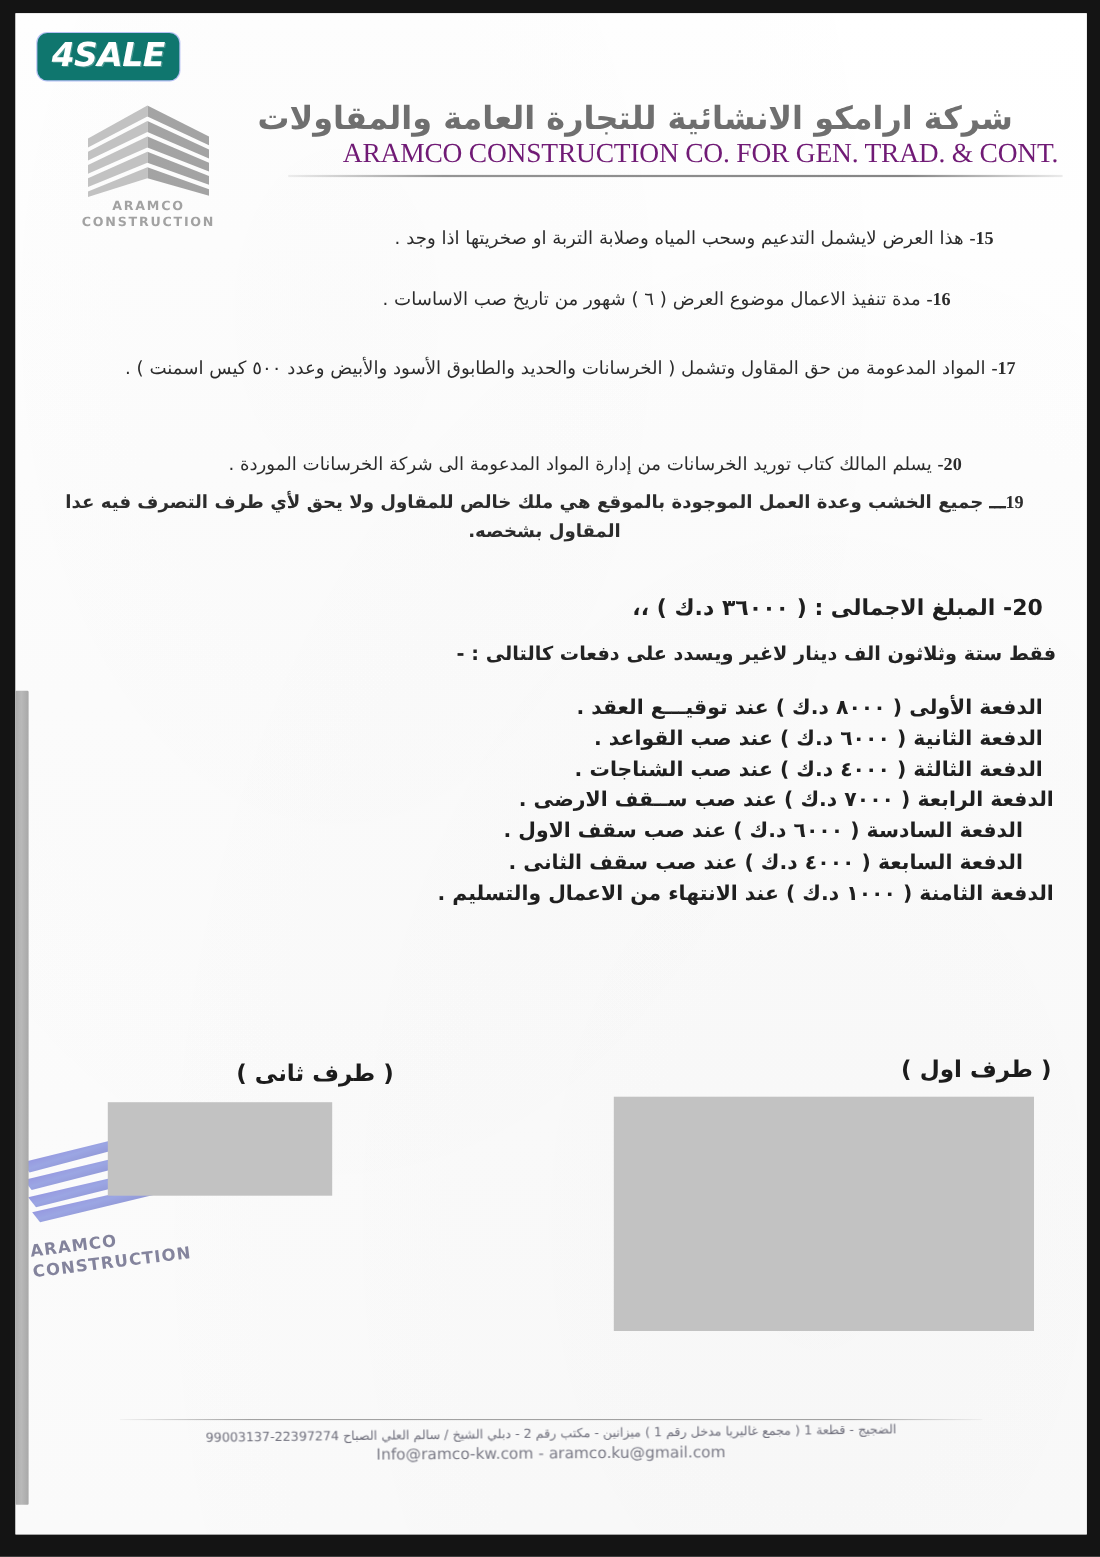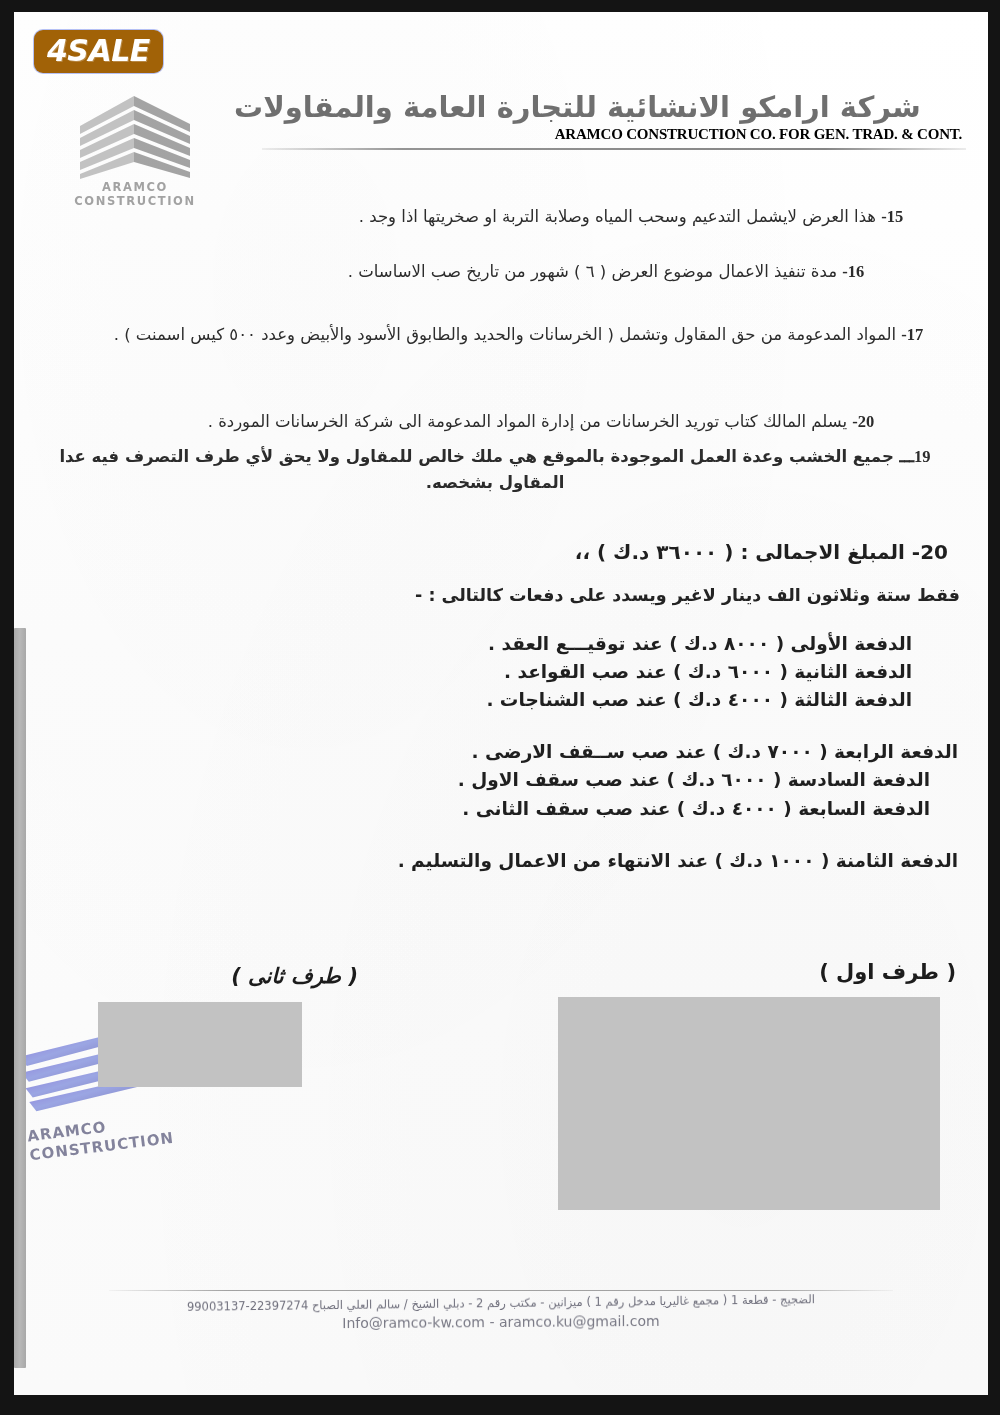--- a/index.html
+++ b/index.html
@@ -55,21 +55,21 @@
     height: 740px;
     background: linear-gradient(90deg,#ababab,#b9b9b9 45%,#a8a8a8);
     border-radius: 1px;
   }
 
   
   #watermark {
     position: absolute;
     left: 20px;
     top: 18px;
-    background: #a16207;
+    background: #0f766e;
     border-radius: 9px;
     padding: 6px 13px 7px 13px;
     line-height: 1;
     z-index: 40;
     box-shadow: 0 0 0 1px rgba(109,131,236,0.5);
   }
   #watermark .wm-text {
     font-family: "DejaVu Sans", sans-serif;
     font-weight: 900;
     font-style: italic;
@@ -125,23 +125,23 @@
     color: #6f6f6f;
     letter-spacing: -0.5px;
     direction: rtl;
     text-align: left;
     padding-right: 10px;
     white-space: nowrap;
     filter: blur(0.25px);
   }
   #header-title-en {
     font-family: "Liberation Serif", serif;
-    font-weight: 700;
-    font-size: 15px;
-    color: #000000;
+    font-weight: 400;
+    font-size: 25px;
+    color: #701a75;
     direction: ltr;
     text-align: right;
     letter-spacing: -0.2px;
     margin-top: 2px;
     padding-right: 12px;
     white-space: nowrap;
     filter: blur(0.2px);
   }
   #header-rule {
     margin-top: 5px;
@@ -241,43 +241,43 @@
     font-family: "DejaVu Sans", "Liberation Sans", sans-serif;
     font-weight: 700;
     font-size: 18.5px;
     color: #1f1f1f;
     line-height: 1.52;
     padding-right: 40px;
     white-space: nowrap;
     filter: blur(0.15px);
   }
   #payments-list li.indent-1 { padding-right: 58px; }
-  #payments-list li.indent-2 { padding-right: 76px; }
-  #payments-list li.indent-3 { padding-right: 30px; margin-top: 24px; }
+  #payments-list li.indent-2 { padding-right: 40px; }
+  #payments-list li.indent-3 { padding-right: 30px; }
 
   
   #signatures {
     position: absolute;
     top: 930px;
     left: 0;
     right: 0;
     height: 300px;
     direction: rtl;
   }
   .sig-label {
     position: absolute;
     font-family: "DejaVu Sans", "Liberation Sans", sans-serif;
     font-weight: 700;
     font-size: 21px;
     color: #1c1c1c;
     direction: rtl;
     white-space: nowrap;
   }
   #sig-label-first  { top: 18px; right: 32px; }
-  #sig-label-second { top: 22px; right: 630px; font-style: italic; }
+  #sig-label-second { top: 22px; right: 630px; }
 
   .redaction {
     position: absolute;
     background: #c2c2c2;
   }
   #redaction-first  { top: 55px; right: 48px;  width: 382px; height: 213px; }
   #redaction-second { top: 60px; right: 686px; width: 204px; height: 85px; }
 
   #stamp-logo {
     position: absolute;

